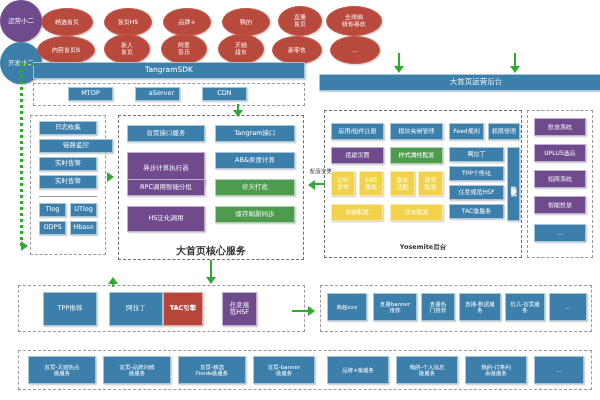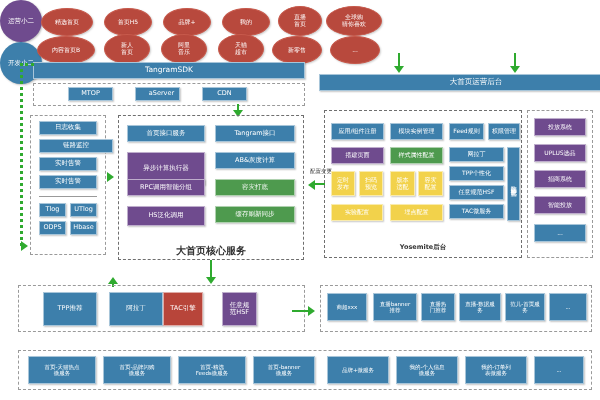--- a/index.html
+++ b/index.html
@@ -115,21 +115,21 @@
 
   <div class="arrow arrow-right" style="left:107px;top:172px;"></div>
 
   <div class="dash dash-dark" style="left:118px;top:115px;width:186px;height:145px;"></div>
   <div class="node blue" style="left:127px;top:125px;width:78px;height:17px;font-size:6.5px;">首页接口服务</div>
   <div class="node blue" style="left:215px;top:125px;width:80px;height:17px;font-size:6.5px;">Tangram接口</div>
   <div class="node purple" style="left:127px;top:152px;width:78px;height:33px;font-size:6.5px;">异步计算执行器</div>
   <div class="node blue" style="left:215px;top:152px;width:80px;height:17px;font-size:6.5px;">AB&amp;灰度计算</div>
   <div class="node purple" style="left:127px;top:179px;width:78px;height:17px;font-size:6.5px;">RPC调用智能分组</div>
   <div class="node green" style="left:215px;top:179px;width:80px;height:17px;font-size:6.5px;">容灾打底</div>
-  <div class="node purple" style="left:127px;top:206px;width:78px;height:20px;font-size:6.5px;">HS泛化调用</div>
+  <div class="node purple" style="left:127px;top:206px;width:78px;height:26px;font-size:6.5px;">HS泛化调用</div>
   <div class="node green" style="left:215px;top:206px;width:80px;height:17px;font-size:6.5px;">缓存刷新同步</div>
   <div class="caption" style="left:118px;top:244px;width:186px;font-size:10px;">大首页核心服务</div>
 
   <div class="stem-v" style="left:210px;top:260px;height:20px;"></div>
   <div class="arrow arrow-down" style="left:206px;top:277px;"></div>
   <div class="arrow arrow-up" style="left:108px;top:277px;"></div>
   <div class="stem-v" style="left:112px;top:281px;height:6px;"></div>
 
   <div class="sidelabel" style="left:306px;top:168px;width:30px;font-size:5.5px;text-align:center;">配置变更</div>
   <div class="arrow arrow-left" style="left:308px;top:180px;"></div>
@@ -168,21 +168,21 @@
   <div class="dash" style="left:527px;top:110px;width:66px;height:148px;"></div>
   <div class="node purple" style="left:534px;top:118px;width:52px;height:18px;font-size:6px;">投放系统</div>
   <div class="node purple" style="left:534px;top:144px;width:52px;height:18px;font-size:6px;">UPLUS选品</div>
   <div class="node purple" style="left:534px;top:170px;width:52px;height:18px;font-size:6px;">招商系统</div>
   <div class="node purple" style="left:534px;top:196px;width:52px;height:18px;font-size:6px;">智能投放</div>
   <div class="node blue" style="left:534px;top:224px;width:52px;height:18px;font-size:6px;">...</div>
 
   <div class="dash" style="left:18px;top:285px;width:287px;height:47px;"></div>
   <div class="node blue" style="left:109px;top:292px;width:54px;height:34px;font-size:6.5px;">阿拉丁</div>
   <div class="node blue" style="left:43px;top:292px;width:54px;height:34px;font-size:6.5px;">TPP推荐</div>
-  <div class="node red" style="left:163px;top:292px;width:40px;height:34px;font-size:6.5px;">TAC引擎</div>
+  <div class="node red" style="left:163px;top:292px;width:40px;height:34px;font-size:6.5px;font-weight:bold;">TAC引擎</div>
   <div class="node purple" style="left:222px;top:292px;width:35px;height:34px;font-size:6.5px;">任意规
 范HSF</div>
 
   <div class="stem-h" style="left:292px;top:310px;width:18px;"></div>
   <div class="arrow arrow-right" style="left:308px;top:306px;"></div>
 
   <div class="dash" style="left:320px;top:285px;width:272px;height:47px;"></div>
   <div class="node blue" style="left:327px;top:293px;width:40px;height:28px;font-size:5.5px;">商超xxx</div>
   <div class="node blue" style="left:373px;top:293px;width:44px;height:28px;font-size:5.5px;">直播banner
 推荐</div>

